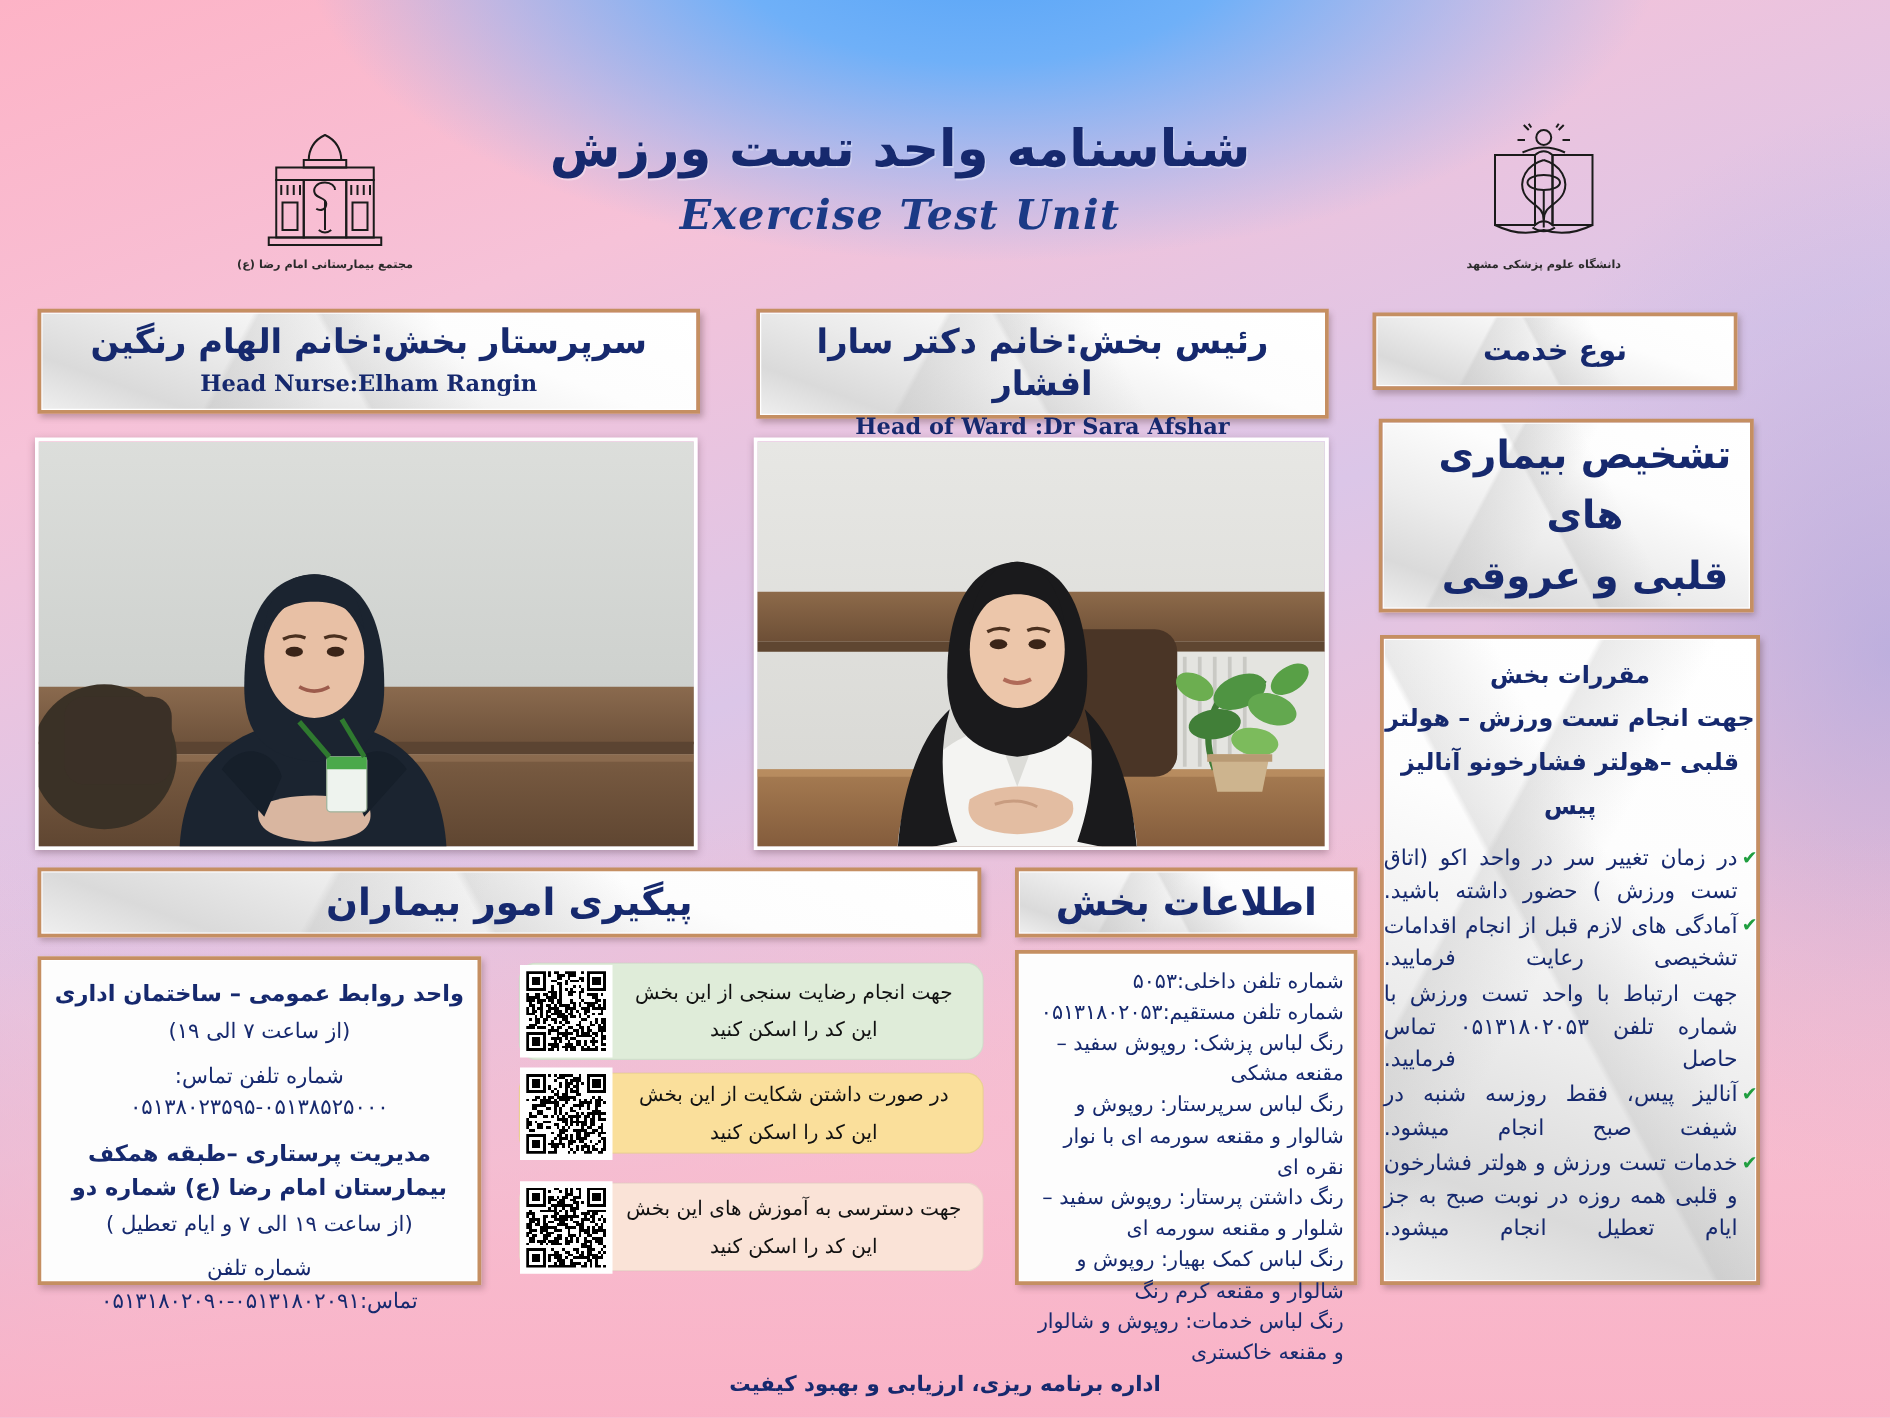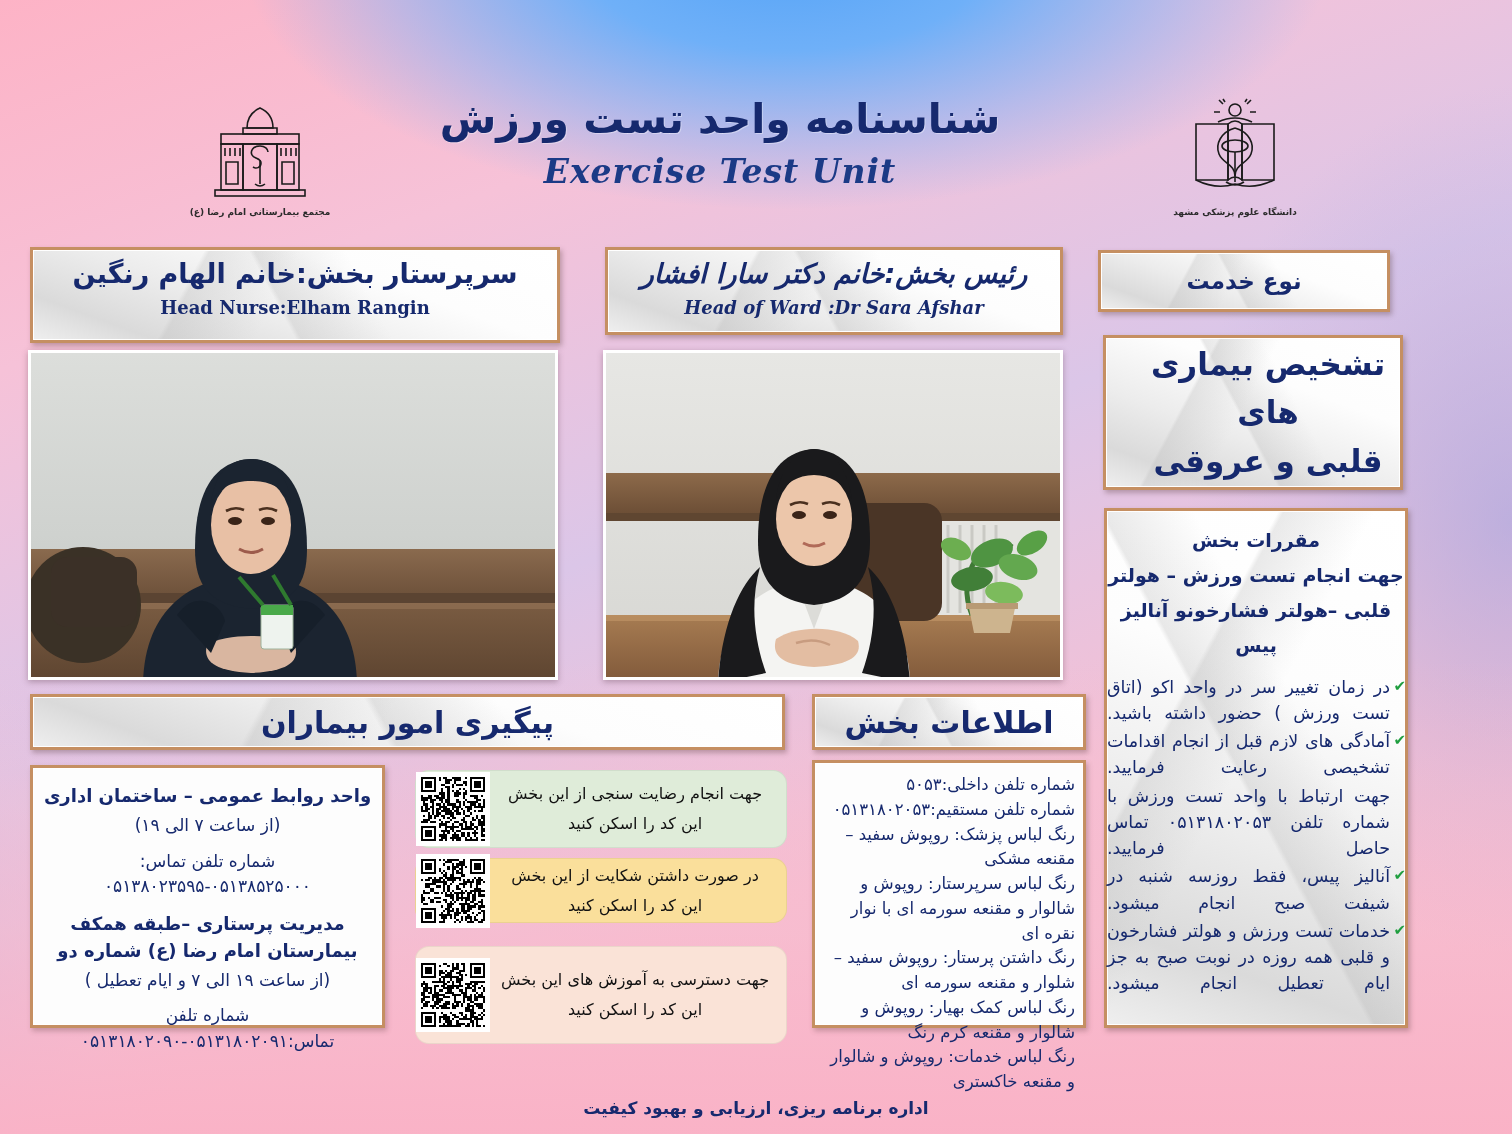--- a/index.html
+++ b/index.html
@@ -175,26 +175,26 @@
     </g>
   </svg>
   <div class="cap fa">دانشگاه علوم پزشکی مشهد</div>
 </div>
 
 <div id="hdr-title">
   <div class="t-fa fa">شناسنامه واحد تست ورزش</div>
   <div class="t-en">Exercise Test Unit</div>
 </div>
 
-<div class="panel namebar" style="left:30px;top:247px;width:530px;height:96px;">
+<div class="panel namebar" style="left:30px;top:247px;width:530px;height:84px;">
   <div class="fa-line fa">سرپرستار بخش:خانم الهام رنگین</div>
   <div class="en-line">Head Nurse:Elham Rangin</div>
 </div>
 
-<div class="panel namebar" style="left:605px;top:247px;width:458px;height:88px;font-style:italic;">
+<div class="panel namebar" style="left:605px;top:247px;width:458px;height:88px;">
   <div class="fa-line fa">رئیس بخش:خانم دکتر سارا افشار</div>
   <div class="en-line">Head of Ward :Dr Sara Afshar</div>
 </div>
 
 <div class="photoframe" style="left:28px;top:350px;width:530px;height:330px;">
   <div class="photo">
     <svg viewBox="0 0 530 330" width="530" height="330" preserveAspectRatio="xMidYMid slice" aria-hidden="true">
       <defs>
         <linearGradient id="wallA" x1="0" y1="0" x2="0" y2="1">
           <stop offset="0%" stop-color="#dcdedb"></stop>
@@ -1243,21 +1243,21 @@
           <rect x="21" y="28" width="1" height="1"></rect>
           <rect x="22" y="28" width="1" height="1"></rect>
           <rect x="23" y="28" width="1" height="1"></rect>
           <rect x="26" y="28" width="1" height="1"></rect>
           <rect x="27" y="28" width="1" height="1"></rect>
         </g>
       </svg>
   </div>
 </div>
 
-<div class="qrrow" id="qr2" style="left:415px;top:946px;width:372px;height:98px;background:#fae3d7;">
+<div class="qrrow" id="qr2" style="left:415px;top:946px;width:372px;height:71px;background:#fae3d7;">
   <div class="txt fa">
     <div>جهت دسترسی به آموزش های این بخش</div>
     <div>این کد را اسکن کنید</div>
   </div>
   <div class="qrbox">
     <svg viewBox="0 0 29 29" shape-rendering="crispEdges" aria-hidden="true">
         <rect width="29" height="29" fill="#fff"></rect>
         <g fill="#000" class="qrcells">
           <rect x="0" y="0" width="1" height="1"></rect>
           <rect x="1" y="0" width="1" height="1"></rect>

